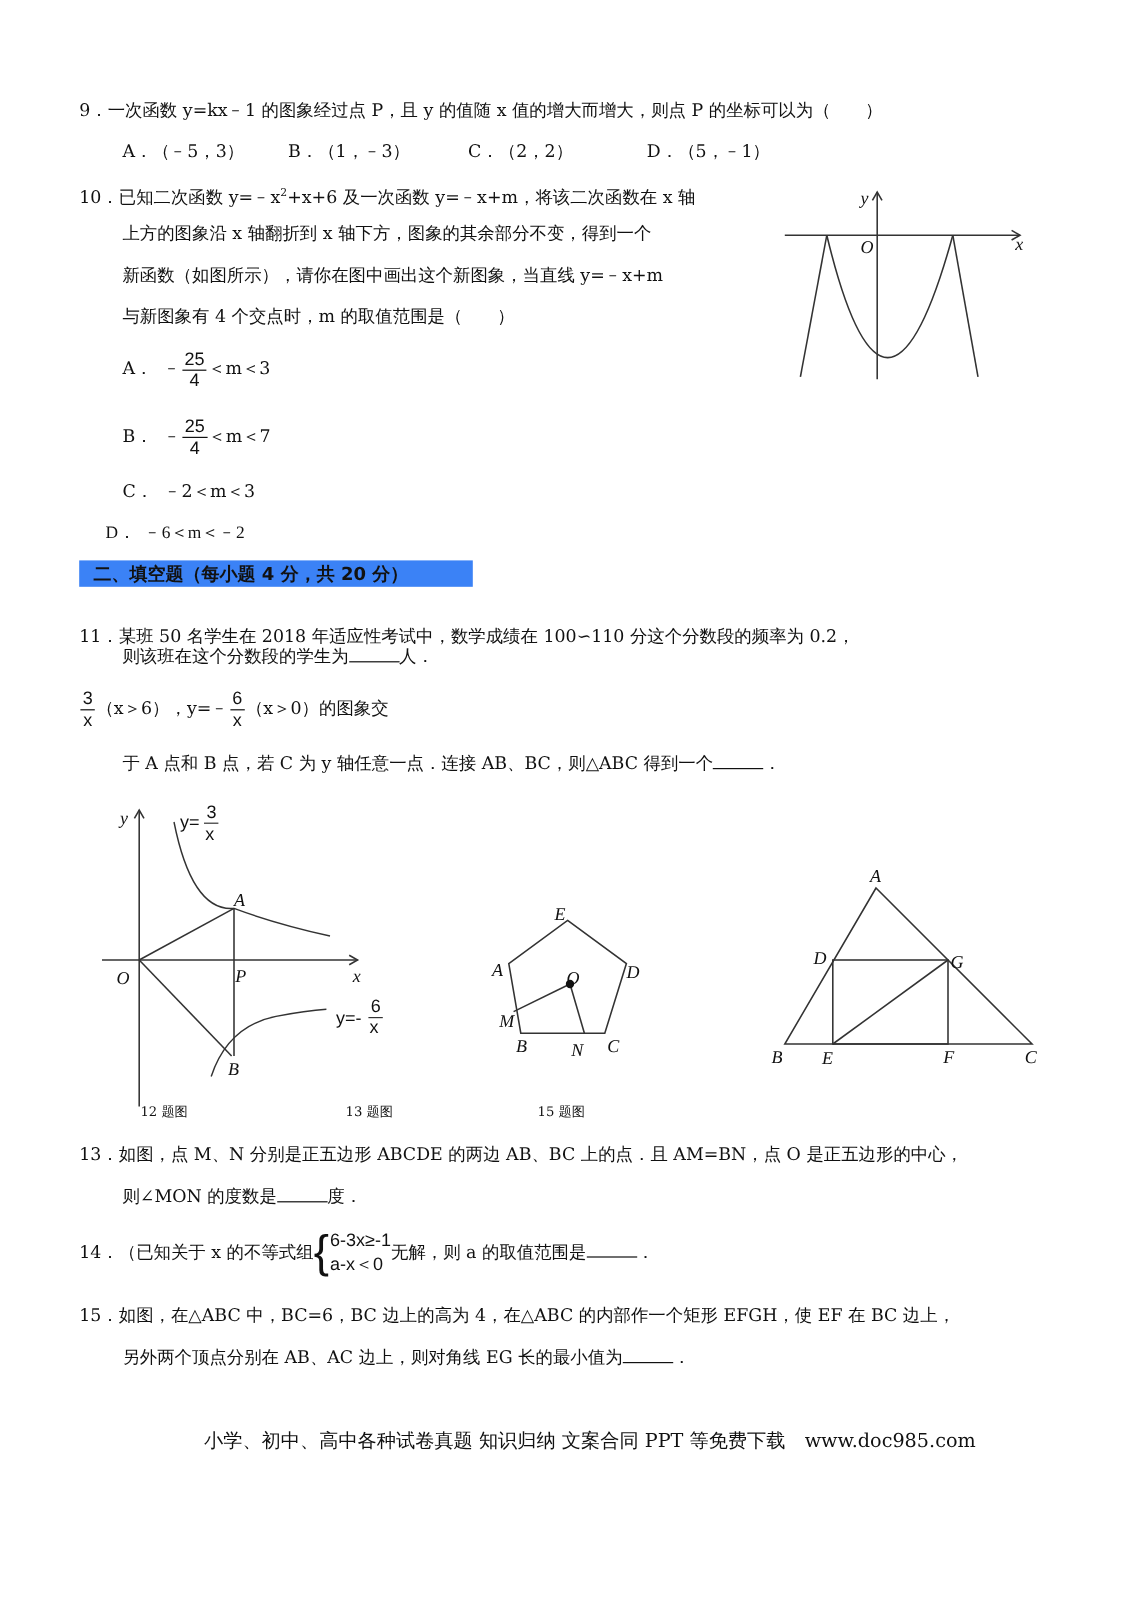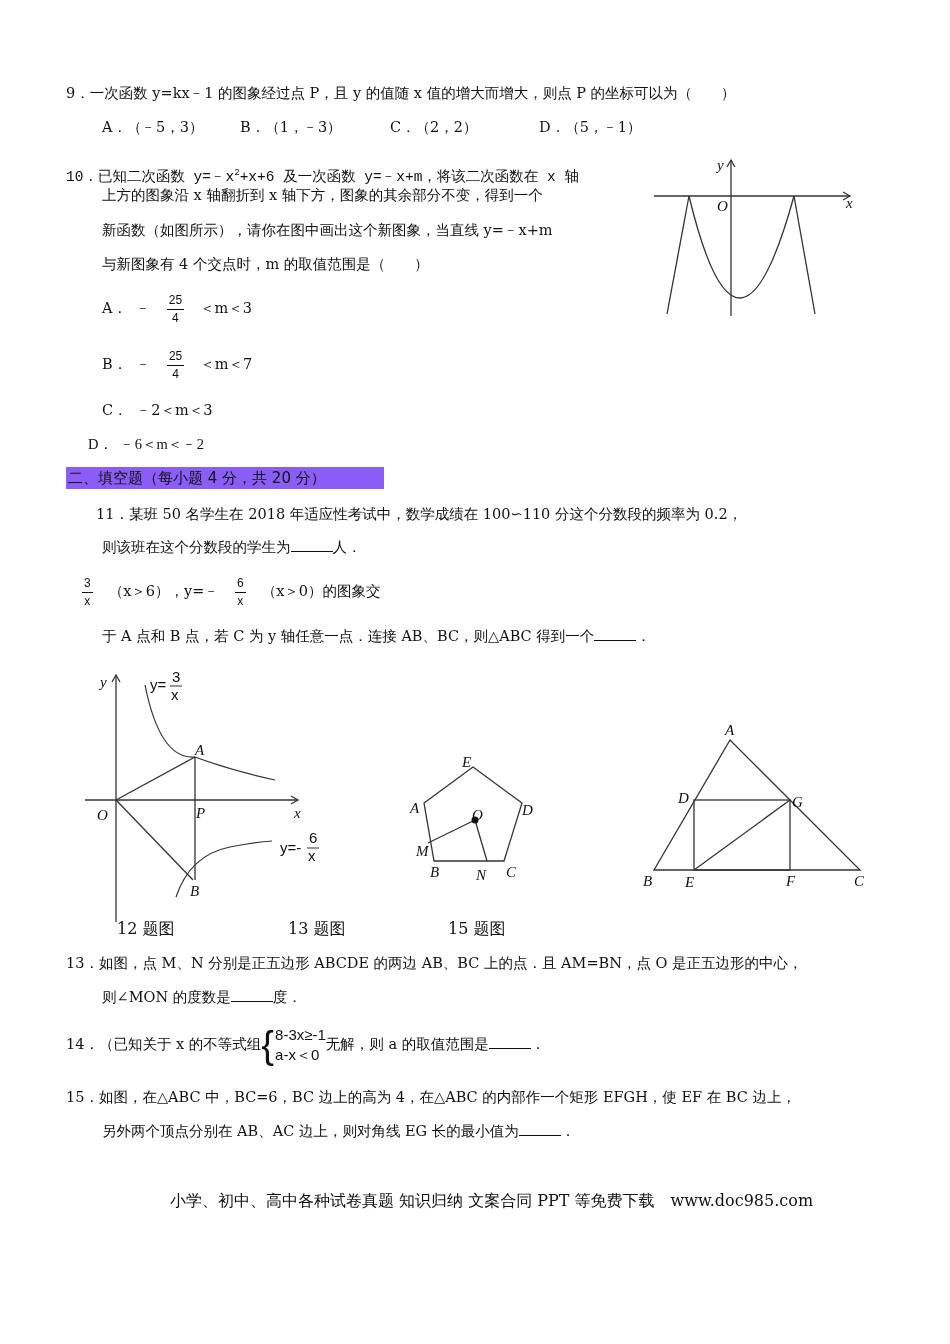--- a/index.html
+++ b/index.html
@@ -1,44 +1,44 @@
 <!DOCTYPE html>
 <html><head>
 <meta charset="utf-8">
 <style>
   html, body { margin:0; padding:0; background:#ffffff; }
   body { width:950px; height:1344px; position:relative; overflow:hidden;
          font-family:"DejaVu Serif","Liberation Serif",serif; color:#111; }
   .line { position:absolute; font-size:14.5px; white-space:nowrap; line-height:20px; }
   .opt { position:absolute; font-size:14.5px; white-space:nowrap; line-height:20px; }
-  .frac { display:inline-block; vertical-align:middle; text-align:center; font-family:"Liberation Sans",sans-serif; font-size:12px; line-height:17px; margin:0 16px; }
+  .frac { display:inline-block; vertical-align:middle; text-align:center; font-family:"Liberation Sans",sans-serif; font-size:15px; line-height:17px; margin:0 1px; }
   .frac .num { display:block; border-bottom:1px solid #111; padding:0 2px; }
   .frac .den { display:block; padding:0 2px; }
-  .section { position:absolute; left:66px; top:467px; width:316px; height:22px; background:#8b5cf6;
-             font-family:"DejaVu Sans","Liberation Sans",sans-serif; font-weight:normal; font-size:15px; line-height:22px; padding-left:2px; }
+  .section { position:absolute; left:66px; top:467px; width:316px; height:22px; background:#3b82f6;
+             font-family:"DejaVu Sans","Liberation Sans",sans-serif; font-weight:bold; font-size:15px; line-height:22px; padding-left:12px; }
   .blank { display:inline-block; width:42px; border-bottom:1px solid #111; height:14px; vertical-align:baseline; }
   .ineq { display:inline-flex; align-items:center; vertical-align:middle; font-family:"Liberation Sans",sans-serif; font-size:15px; }
   .ineq .brace { font-size:38px; line-height:40px; font-weight:200; margin-right:1px; }
   .ineq .rows { display:flex; flex-direction:column; line-height:20px; }
   svg { position:absolute; overflow:visible; }
   svg text { font-family:"Liberation Serif",serif; font-style:italic; font-size:15px; fill:#111; }
-  .caption { position:absolute; font-size:16px; white-space:nowrap; }
+  .caption { position:absolute; font-size:11px; white-space:nowrap; }
   .footer { position:absolute; left:170px; top:1191px; font-size:16px; white-space:nowrap; }
   sup { font-size:9px; }
 </style>
 </head>
 <body>
 
 <div class="line" style="left:66px;top:83px;">9．一次函数 y=kx﹣1 的图象经过点 P，且 y 的值随 x 值的增大而增大，则点 P 的坐标可以为（　　）</div>
 <div class="opt" style="left:102px;top:117px;"><span>A．</span><span>（﹣5，3）</span></div>
 <div class="opt" style="left:240px;top:117px;"><span>B．</span><span>（1，﹣3）</span></div>
 <div class="opt" style="left:390px;top:117px;"><span>C．</span><span>（2，2）</span></div>
 <div class="opt" style="left:522px;top:117px;margin-left:17px;"><span>D．</span><span>（5，﹣1）</span></div>
 
-<div class="line" style="left:66px;top:163px;font-family:Liberation Mono, monospace;"><span>10．已知二次函数 y=﹣x</span><sup>2</sup><span>+x+6 及一次函数 y=﹣x+m，将该二次函数在 x 轴</span></div>
+<div class="line" style="left:66px;top:151px;"><span>10．已知二次函数 y=﹣x</span><sup>2</sup><span>+x+6 及一次函数 y=﹣x+m，将该二次函数在 x 轴</span></div>
 <div class="line" style="left:102px;top:185px;">上方的图象沿 x 轴翻折到 x 轴下方，图象的其余部分不变，得到一个</div>
 <div class="line" style="left:102px;top:220px;">新函数（如图所示），请你在图中画出这个新图象，当直线 y=﹣x+m</div>
 <div class="line" style="left:102px;top:254px;">与新图象有 4 个交点时，m 的取值范围是（　　）</div>
 
 <div class="opt" style="left:102px;top:288px;line-height:40px;">
   <span>A．</span>&nbsp;&nbsp;<span>﹣</span><span class="frac"><span class="num">25</span><span class="den">4</span></span><span>＜m＜3</span>
 </div>
 <div class="opt" style="left:102px;top:344px;line-height:40px;">
   <span>B．</span>&nbsp;&nbsp;<span>﹣</span><span class="frac"><span class="num">25</span><span class="den">4</span></span><span>＜m＜7</span>
 </div>
@@ -53,21 +53,21 @@
   <text x="206" y="58">x</text>
   <text x="77" y="20">y</text>
   <text x="77" y="61">O</text>
   <line x1="49" y1="46" x2="27" y2="164" stroke="#333" stroke-width="1.3"></line>
   <line x1="154" y1="46" x2="175" y2="164" stroke="#333" stroke-width="1.3"></line>
   <path d="M49,46 Q98,250 154,46" fill="none" stroke="#333" stroke-width="1.3"></path>
 </svg>
 
 <div class="section">二、填空题（每小题 4 分，共 20 分）</div>
 
-<div class="line" style="left:66px;top:504px;margin-left:30px;">11．某班 50 名学生在 2018 年适应性考试中，数学成绩在 100∽110 分这个分数段的频率为 0.2，</div>
+<div class="line" style="left:66px;top:521px;">11．某班 50 名学生在 2018 年适应性考试中，数学成绩在 100∽110 分这个分数段的频率为 0.2，</div>
 <div class="line" style="left:102px;top:537px;"><span>则该班在这个分数段的学生为</span><span class="blank"></span><span>人．</span></div>
 
 <div class="line" style="left:66px;top:571px;line-height:40px;">
   <span class="frac"><span class="num">3</span><span class="den">x</span></span><span>（x＞6），y=﹣</span><span class="frac"><span class="num">6</span><span class="den">x</span></span><span>（x＞0）的图象交</span>
 </div>
 <div class="line" style="left:102px;top:626px;"><span>于 A 点和 B 点，若 C 为 y 轴任意一点．连接 AB、BC，则△ABC 得到一个</span><span class="blank"></span><span>．</span></div>
 
 <svg style="left:80px;top:660px;" width="260" height="270">
   <line x1="5" y1="140" x2="218" y2="140" stroke="#333" stroke-width="1.3"></line>
   <polyline points="211,136 218,140 211,144" fill="none" stroke="#333" stroke-width="1.3"></polyline>
@@ -126,21 +126,21 @@
 <div class="caption" style="left:288px;top:919px;">13 题图</div>
 <div class="caption" style="left:448px;top:919px;">15 题图</div>
 
 <div class="line" style="left:66px;top:953px;">13．如图，点 M、N 分别是正五边形 ABCDE 的两边 AB、BC 上的点．且 AM=BN，点 O 是正五边形的中心，</div>
 <div class="line" style="left:102px;top:987px;"><span>则∠MON 的度数是</span><span class="blank"></span><span>度．</span></div>
 
 <div class="line" style="left:66px;top:1022px;line-height:44px;">
   <span>14．（已知关于 x 的不等式组</span><span class="ineq">
       <span class="brace">{</span>
       <span class="rows">
-        <span>8-3x≥-1</span>
+        <span>6-3x≥-1</span>
         <span>a-x＜0</span>
       </span>
     </span><span>无解，则 a 的取值范围是</span><span class="blank"></span><span>．</span>
 </div>
 
 <div class="line" style="left:66px;top:1087px;">15．如图，在△ABC 中，BC=6，BC 边上的高为 4，在△ABC 的内部作一个矩形 EFGH，使 EF 在 BC 边上，</div>
 <div class="line" style="left:102px;top:1121px;"><span>另外两个顶点分别在 AB、AC 边上，则对角线 EG 长的最小值为</span><span class="blank"></span><span>．</span></div>
 
 <div class="footer">小学、初中、高中各种试卷真题 知识归纳 文案合同 PPT 等免费下载　www.doc985.com</div>
 

